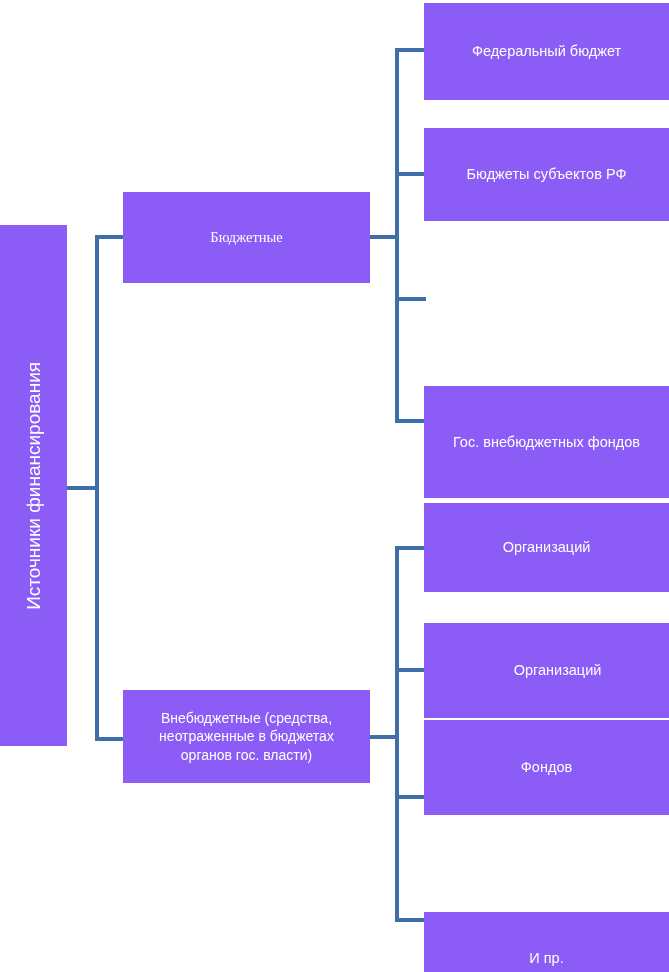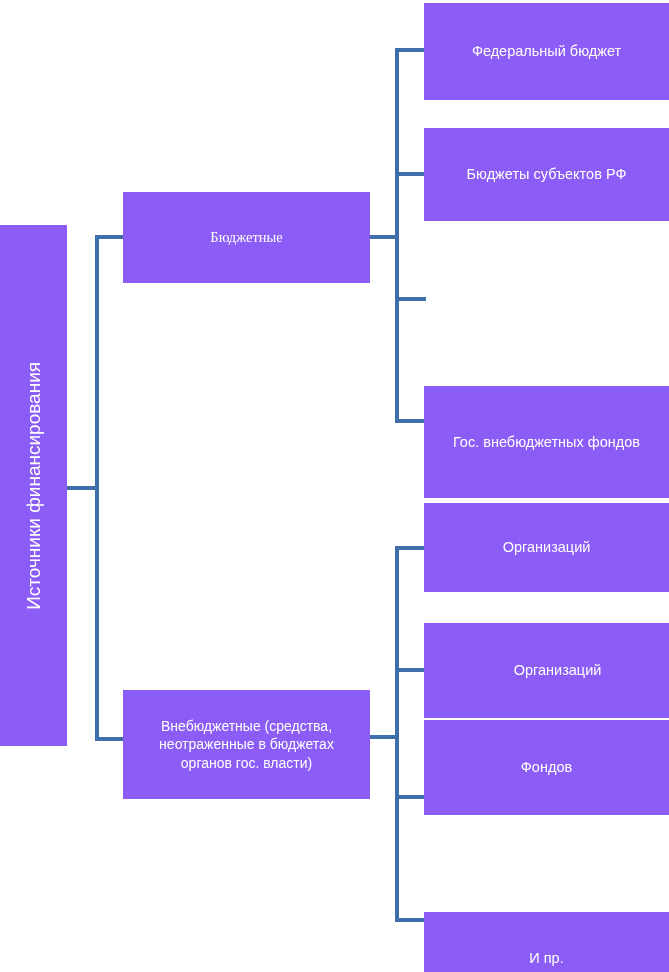--- a/index.html
+++ b/index.html
@@ -42,21 +42,21 @@
   .node-root .vtext {
     transform: rotate(-90deg);
     white-space: nowrap;
     display: block;
   }
   .node-branch {
     left: 123px;
     width: 247px;
   }
   .node-branch-1 { top: 192px; height: 91px; font-family: Liberation Serif, serif; }
-  .node-branch-2 { top: 690px; height: 109px; font-size: 14px; line-height: 1.3; padding: 2px 10px; }
+  .node-branch-2 { top: 690px; height: 93px; font-size: 14px; line-height: 1.3; padding: 2px 10px; }
 
   .node-leaf {
     left: 424px;
     width: 245px;
   }
   .leaf-1 { top: 3px;   height: 97px; }
   .leaf-2 { top: 128px; height: 93px; }
   .leaf-3 { top: 252px; height: 96px; }
   .leaf-4 { top: 386px; height: 112px; }
   .leaf-5 { top: 503px; height: 89px; }

